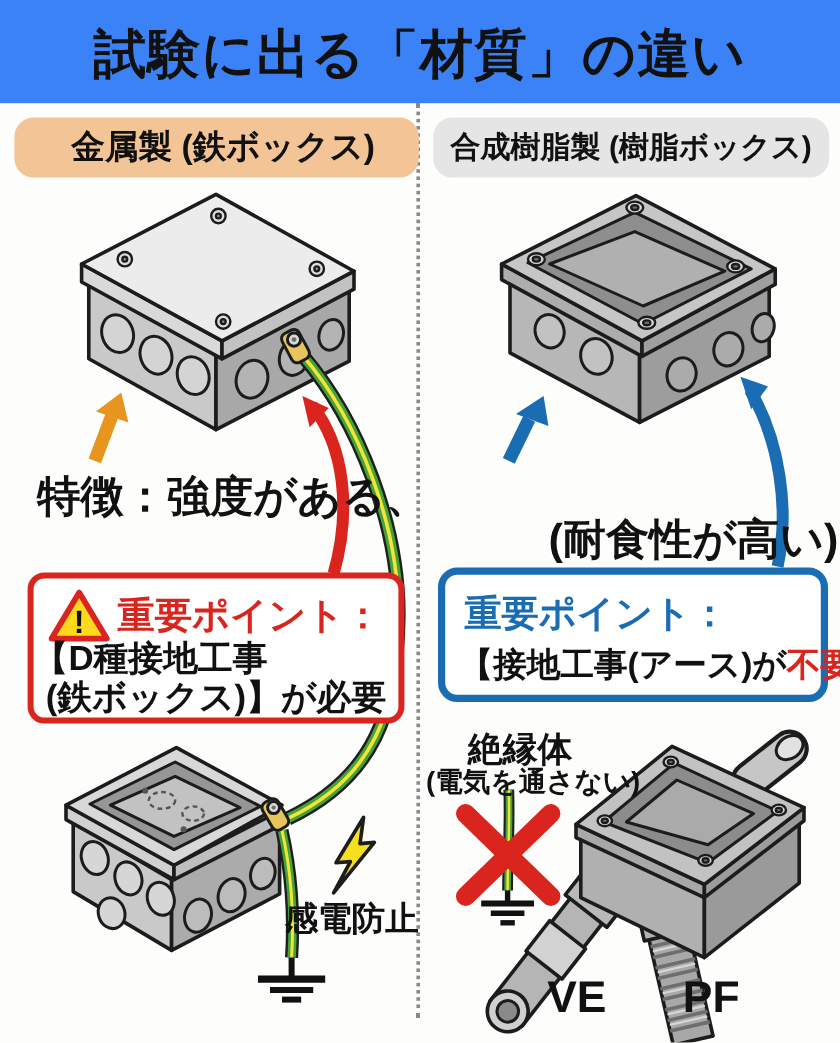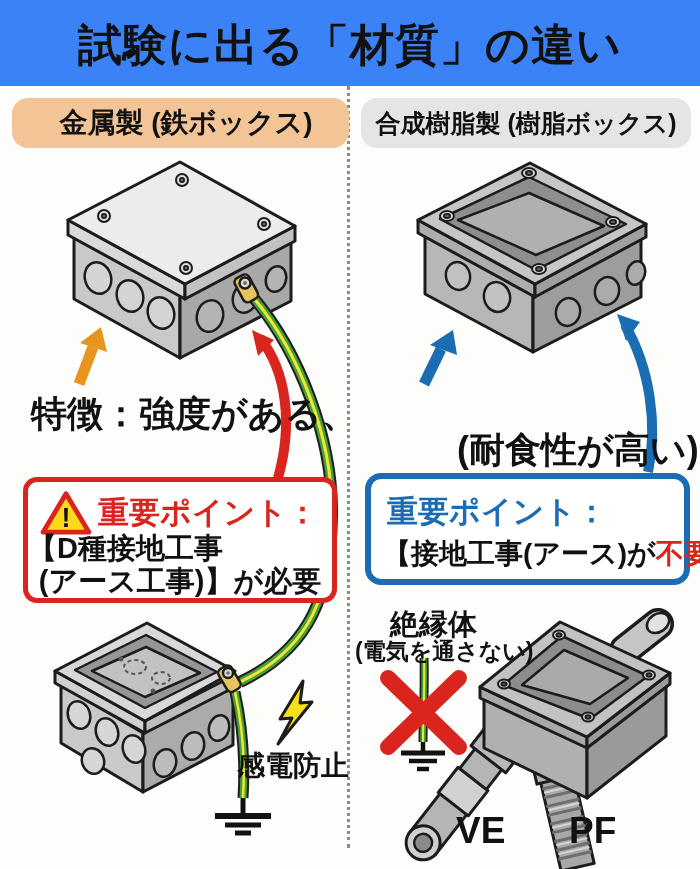--- a/index.html
+++ b/index.html
@@ -255,21 +255,21 @@
 
   <div class="feature" style="left:457px;top:426px">(耐食性が高い)</div>
 
   <div class="point-box red">
     <svg class="abs" style="left:12px;top:8px" width="52" height="46" viewBox="0 0 54 48">
       <polygon points="27,4 51,44 3,44" fill="#ffd91c" stroke="#d9251d" stroke-width="5" stroke-linejoin="round"></polygon>
       <text x="27" y="39" text-anchor="middle" font-size="28" font-weight="bold" fill="#111">!</text>
     </svg>
     <div class="point-heading red-text" style="left:70px;top:10px">重要ポイント：</div>
     <div class="point-line" style="left:0;top:47px;width:100%;text-align:left">【D種接地工事</div>
-    <div class="point-line" style="left:0;top:80px;width:100%;text-align:center">(アース工事)】が必要</div>
+    <div class="point-line" style="left:0;top:80px;width:100%;text-align:center">(鉄ボックス)】が必要</div>
   </div>
 
   <div class="point-box blue">
     <div class="point-heading blue-text" style="left:16px;top:12px">重要ポイント：</div>
     <div class="point-line" style="left:12px;top:56px;font-size:28px">
       <span>【接地工事(アース)が</span><span class="red-text">不要</span>
     </div>
   </div>
 
   <div class="caption" style="left:237px;top:747px;font-size:28px">感電防止</div>

